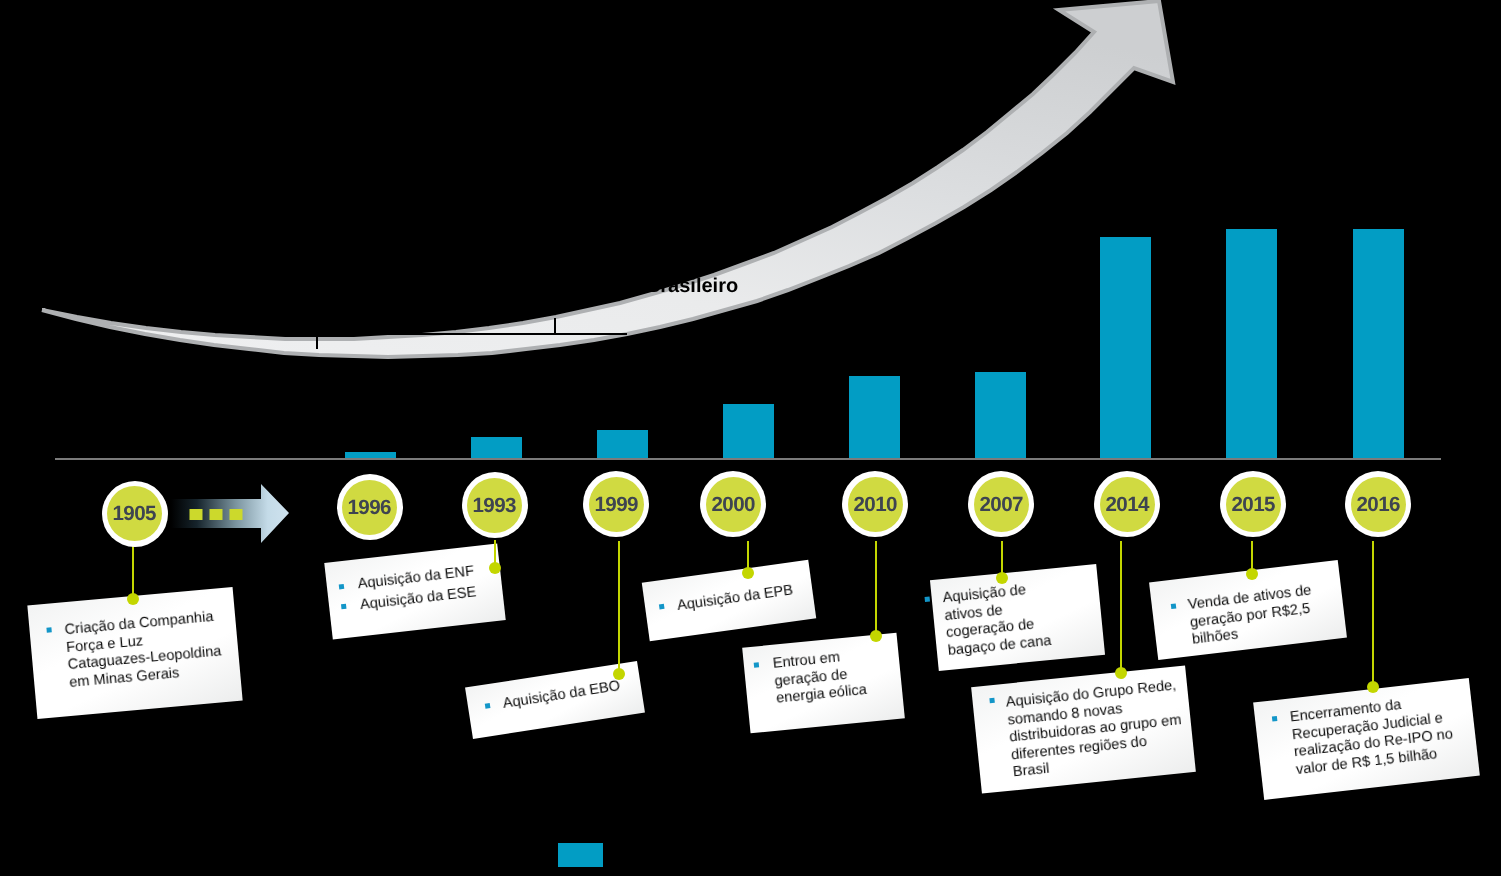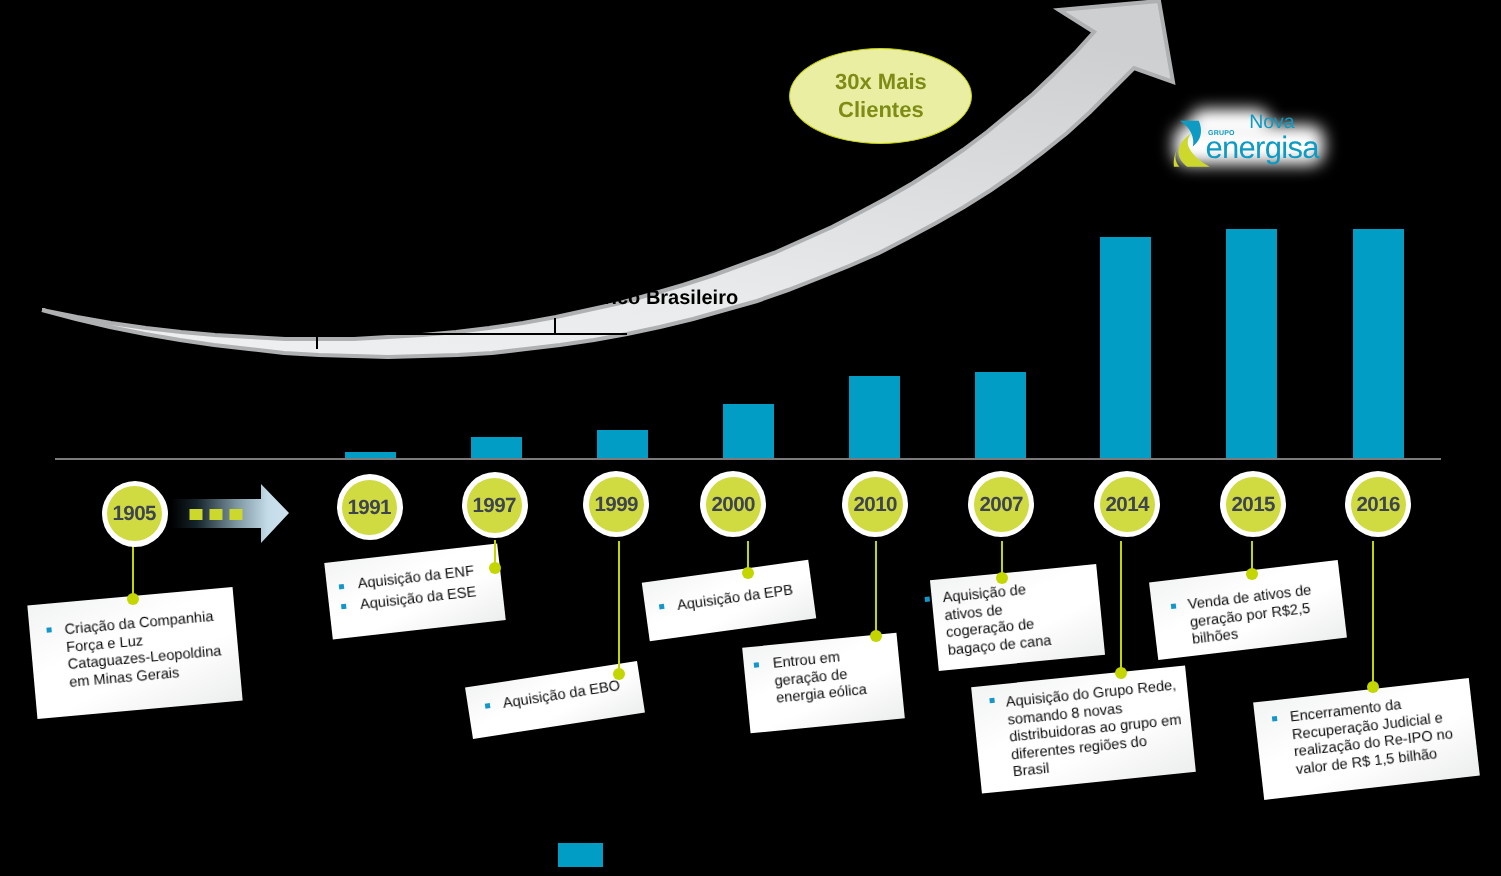--- a/index.html
+++ b/index.html
@@ -80,61 +80,39 @@
         <stop offset="1" stop-color="#cdcfd1"></stop>
       </linearGradient>
     </defs>
     <path id="arrPath" fill="url(#arrGrad)" stroke="#aeb0b2" stroke-width="4" stroke-linejoin="miter" d="M42 310L77 317L111 323L146 328L181 332L215 335L250 337L285 339L319 339L354 339L388 337L422 335L456 332L489 328L523 323L556 317L588 310L620 303L652 294L683 285L714 275L744 264L774 253L803 240L832 227L859 213L887 198L913 183L938 167L963 150L987 132L1010 113L1033 94L1054 74L1075 53L1094 32L1059 10L1159 1L1173 82L1134 68L1112 90L1090 112L1067 133L1042 153L1017 172L991 190L964 207L936 223L908 238L879 253L849 266L819 278L788 290L757 301L725 310L693 319L660 327L627 334L594 340L560 345L526 349L492 353L458 355L423 356L388 357L354 356L319 355L284 353L249 349L214 345L180 340L145 334L110 327L76 319L42 310Z"></path>
   </svg>
 
   <div class="hidden-axis" style="left:339px;top:333px;width:288px;height:1.6px;"></div>
   <div class="hidden-axis" style="left:316px;top:333px;width:2px;height:16px;"></div>
   <div class="hidden-axis" style="left:554px;top:318px;width:2.2px;height:16px;"></div>
 
-  <div class="headline" style="left:597px;top:288px;">trico Brasileiro</div>
-
-  <div class="kpi-ellipse" style="left:789px;top:48px;width:183px;height:96px;">
-    <span><b>30x Mais</b><br>
-          <b>Clientes</b></span>
-  </div>
+  <div class="headline" style="left:597px;top:276px;">trico Brasileiro</div>
+
 
   <svg id="transArrow" style="left:168px;top:482px;" width="124" height="64" viewBox="0 0 124 64">
     <defs>
       <linearGradient id="tGrad" x1="0" y1="0" x2="1" y2="0">
         <stop offset="0" stop-color="#000000"></stop>
         <stop offset="0.22" stop-color="#16242c"></stop>
         <stop offset="0.55" stop-color="#7b949f"></stop>
         <stop offset="0.82" stop-color="#c4dbe8"></stop>
         <stop offset="1" stop-color="#cfe2ee"></stop>
       </linearGradient>
     </defs>
     <path d="M3 17 H93 V2 L121 31 L93 61 V46 H3 Z" fill="url(#tGrad)"></path>
     <rect x="21.5" y="27" width="13" height="11" fill="#CCD92C"></rect>
     <rect x="41.5" y="27" width="13" height="11" fill="#CCD92C"></rect>
     <rect x="61.5" y="27" width="13" height="11" fill="#CCD92C"></rect>
   </svg>
 
-  <div class="logo-wrap" style="left:1170px;top:100px;width:160px;height:78px;">
-    <div class="logo-glow"></div>
-    <div class="logo-glow2"></div>
-    <svg class="logo-svg" width="160" height="78" viewBox="0 0 160 78">
-      <path fill="#0D9BC4" d="M9.8 20.7 L28.7 20.7 C31.4 26.4 31.9 33.4 29.3 38.8
-               C27.9 41.7 25.4 44.3 22.8 46.6
-               C25.0 38.0 20.5 27.2 9.8 20.7 Z"></path>
-      <path fill="#CCD92C" d="M21.5 32.9 C13.5 38.5 8.6 45.0 8.5 51.8
-               C8.4 58.3 12.3 63.0 17.2 66.7
-               L39.7 66.7 C31.0 62.2 23.0 55.6 19.5 48.8
-               C16.5 43.0 17.4 37.6 21.5 32.9 Z"></path>
-      <path fill="#CCD92C" d="M6.7 50.0 C4.3 56.4 5.6 62.6 9.4 66.7 L3.9 66.7
-               C3.2 61.4 4.2 55.3 6.7 50.0 Z"></path>
-      <text x="38" y="35.1" font-size="7" font-weight="bold" letter-spacing="0.2" fill="#0D9BC4" font-family="Liberation Sans, sans-serif">GRUPO</text>
-      <text x="79.2" y="27.5" font-size="19.5" fill="#0D9BC4" font-family="Liberation Sans, sans-serif">Nova</text>
-      <text x="35.5" y="57.7" font-size="31" letter-spacing="-0.7" fill="#0D9BC4" font-family="Liberation Sans, sans-serif">energisa</text>
-    </svg>
-  </div>
 
   <div id="bars">
       <div class="bar" style="left: 345px; top: 452px; width: 51px; height: 7px;"></div>
       <div class="bar" style="left: 471px; top: 437px; width: 51px; height: 22px;"></div>
       <div class="bar" style="left: 597px; top: 430px; width: 51px; height: 29px;"></div>
       <div class="bar" style="left: 723px; top: 404px; width: 51px; height: 55px;"></div>
       <div class="bar" style="left: 849px; top: 376px; width: 51px; height: 83px;"></div>
       <div class="bar" style="left: 975px; top: 372px; width: 51px; height: 87px;"></div>
       <div class="bar" style="left: 1100px; top: 237px; width: 51px; height: 222px;"></div>
       <div class="bar" style="left: 1226px; top: 229px; width: 51px; height: 230px;"></div>
@@ -216,24 +194,24 @@
       <div class="stem" style="left: 1251px; top: 541px; height: 33px;"></div>
       <div class="knob" style="left: 1246px; top: 568px; width: 12px; height: 12px;"></div>
       <div class="stem" style="left: 1372px; top: 541px; height: 146px;"></div>
       <div class="knob" style="left: 1367px; top: 681px; width: 12px; height: 12px;"></div>
     </div>
   <div id="circles">
       <div class="yr" style="left: 101.5px; top: 480.5px; width: 66px; height: 66px; align-items: center;">
         <i style="width: 55px; height: 55px;">1905</i>
       </div>
       <div class="yr" style="left: 336.5px; top: 474px; width: 66px; height: 66px;">
-        <i style="width: 55px; height: 55px;">1991</i>
+        <i style="width: 55px; height: 55px;">1996</i>
       </div>
       <div class="yr" style="left: 461.5px; top: 472px; width: 66px; height: 66px;">
-        <i style="width: 55px; height: 55px;">1997</i>
+        <i style="width: 55px; height: 55px;">1993</i>
       </div>
       <div class="yr" style="left: 583px; top: 471px; width: 66px; height: 66px;">
         <i style="width: 55px; height: 55px;">1999</i>
       </div>
       <div class="yr" style="left: 700px; top: 471px; width: 66px; height: 66px;">
         <i style="width: 55px; height: 55px;">2000</i>
       </div>
       <div class="yr" style="left: 842px; top: 471px; width: 66px; height: 66px;">
         <i style="width: 55px; height: 55px;">2010</i>
       </div>

